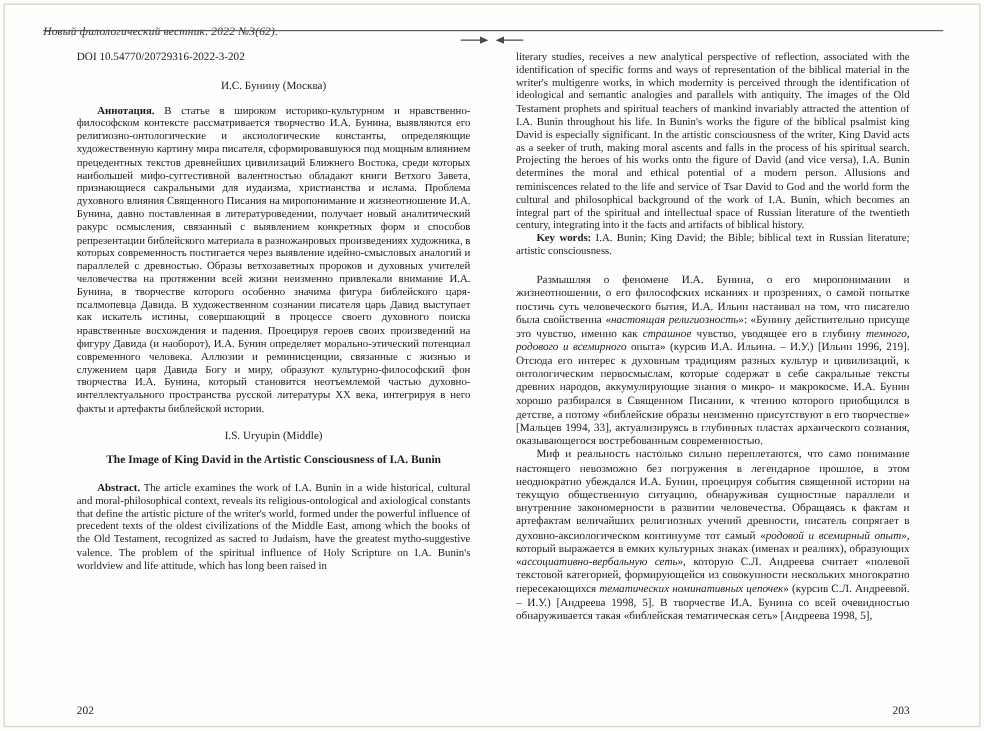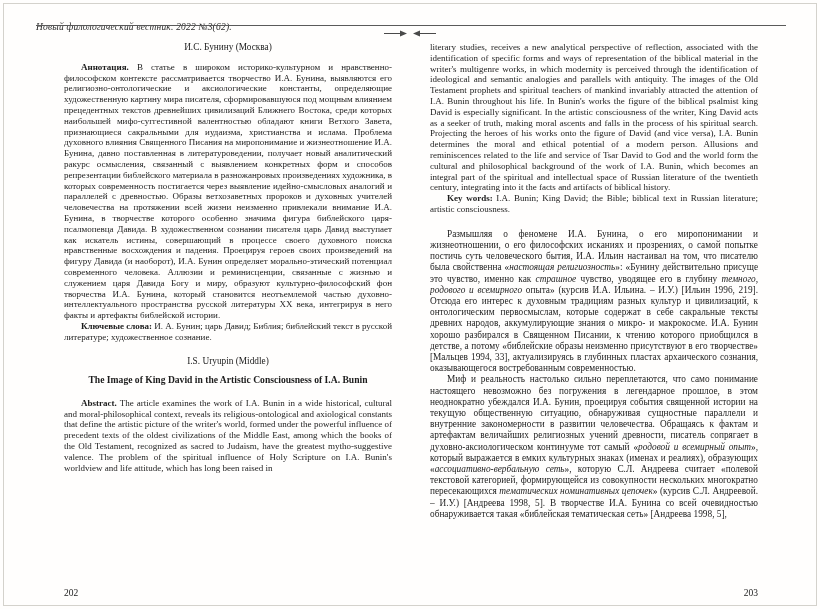--- a/index.html
+++ b/index.html
@@ -69,27 +69,27 @@
   <div class="ornament">
     <svg width="54" height="9" viewBox="0 0 54 9" xmlns="http://www.w3.org/2000/svg">
       <line x1="1" y1="4.5" x2="17" y2="4.5" stroke="#4a4a4a" stroke-width="1"></line>
       <path d="M17 1.5 L24 4.5 L17 7.5 Z" fill="#4a4a4a"></path>
       <line x1="53" y1="4.5" x2="37" y2="4.5" stroke="#4a4a4a" stroke-width="1"></line>
       <path d="M37 1.5 L30 4.5 L37 7.5 Z" fill="#4a4a4a"></path>
     </svg>
   </div>
 
   <div class="page left">
+    <p class="doi fs-meta">DOI 10.54770/20729316-2022-3-202</p>
 
     <p class="center author-line fs-meta">И.С. Бунину (Москва)</p>
 
 
     <p class="fs-meta"><span class="b">Аннотация.</span> <span>В статье в широком историко-культурном и нравственно-философском контексте рассматривается творчество И.А. Бунина, выявляются его религиозно-онтологические и аксиологические константы, определяющие художественную картину мира писателя, сформировавшуюся под мощным влиянием прецедентных текстов древнейших цивилизаций Ближнего Востока, среди которых наибольшей мифо-суггестивной валентностью обладают книги Ветхого Завета, признающиеся сакральными для иудаизма, христианства и ислама. Проблема духовного влияния Священного Писания на миропонимание и жизнеотношение И.А. Бунина, давно поставленная в литературоведении, получает новый аналитический ракурс осмысления, связанный с выявлением конкретных форм и способов репрезентации библейского материала в разножанровых произведениях художника, в которых современность постигается через выявление идейно-смысловых аналогий и параллелей с древностью. Образы ветхозаветных пророков и духовных учителей человечества на протяжении всей жизни неизменно привлекали внимание И.А. Бунина, в творчестве которого особенно значима фигура библейского царя-псалмопевца Давида. В художественном сознании писателя царь Давид выступает как искатель истины, совершающий в процессе своего духовного поиска нравственные восхождения и падения. Проецируя героев своих произведений на фигуру Давида (и наоборот), И.А. Бунин определяет морально-этический потенциал современного человека. Аллюзии и реминисценции, связанные с жизнью и служением царя Давида Богу и миру, образуют культурно-философский фон творчества И.А. Бунина, который становится неотъемлемой частью духовно-интеллектуального пространства русской литературы XX века, интегрируя в него факты и артефакты библейской истории.</span></p>
 
-    <p class="fs-meta"><span class="b">Ключевые слова:</span> <span>И. А. Бунин; царь Давид; Библия; библейский текст в русской литературе; художественное сознание.</span></p>
 
     <p class="center author-line author-en fs-meta">I.S. Uryupin (Middle)</p>
 
     <p class="center article-title title-en">The Image of King David in the Artistic Consciousness of I.A. Bunin</p>
 
     <p class="fs-meta"><span class="b">Abstract.</span> <span>The article examines the work of I.A. Bunin in a wide historical, cultural and moral-philosophical context, reveals its religious-ontological and axiological constants that define the artistic picture of the writer's world, formed under the powerful influence of precedent texts of the oldest civilizations of the Middle East, among which the books of the Old Testament, recognized as sacred to Judaism, have the greatest mytho-suggestive valence. The problem of the spiritual influence of Holy Scripture on I.A. Bunin's worldview and life attitude, which has long been raised in</span></p>
   </div>
 
   <div class="page right">
     <p class="fs-meta noind">literary studies, receives a new analytical perspective of reflection, associated with the identification of specific forms and ways of representation of the biblical material in the writer's multigenre works, in which modernity is perceived through the identification of ideological and semantic analogies and parallels with antiquity. The images of the Old Testament prophets and spiritual teachers of mankind invariably attracted the attention of I.A. Bunin throughout his life. In Bunin's works the figure of the biblical psalmist king David is especially significant. In the artistic consciousness of the writer, King David acts as a seeker of truth, making moral ascents and falls in the process of his spiritual search. Projecting the heroes of his works onto the figure of David (and vice versa), I.A. Bunin determines the moral and ethical potential of a modern person. Allusions and reminiscences related to the life and service of Tsar David to God and the world form the cultural and philosophical background of the work of I.A. Bunin, which becomes an integral part of the spiritual and intellectual space of Russian literature of the twentieth century, integrating into it the facts and artifacts of biblical history.</p>

